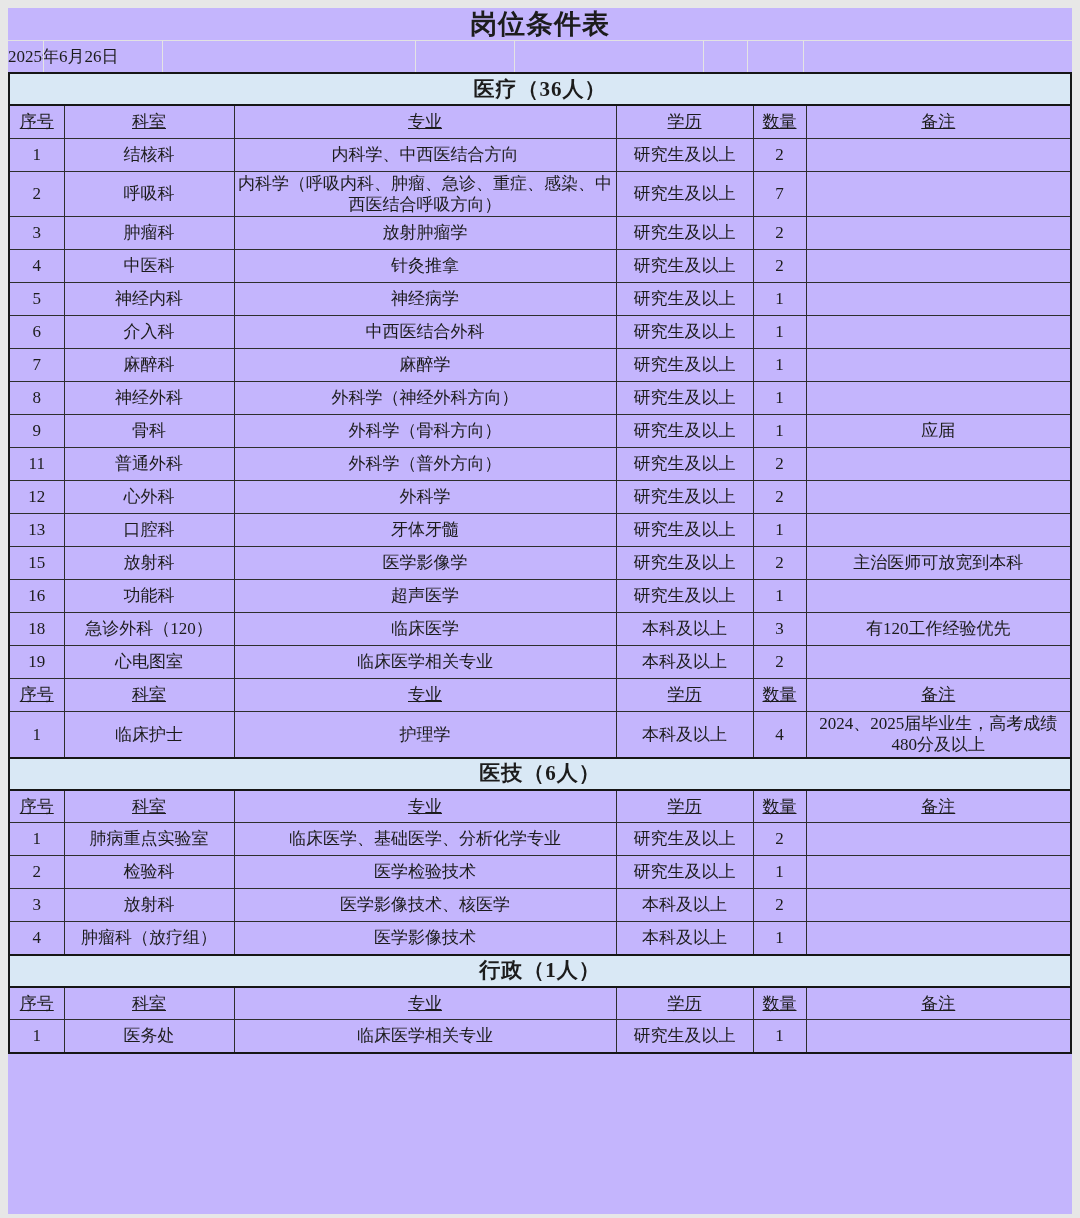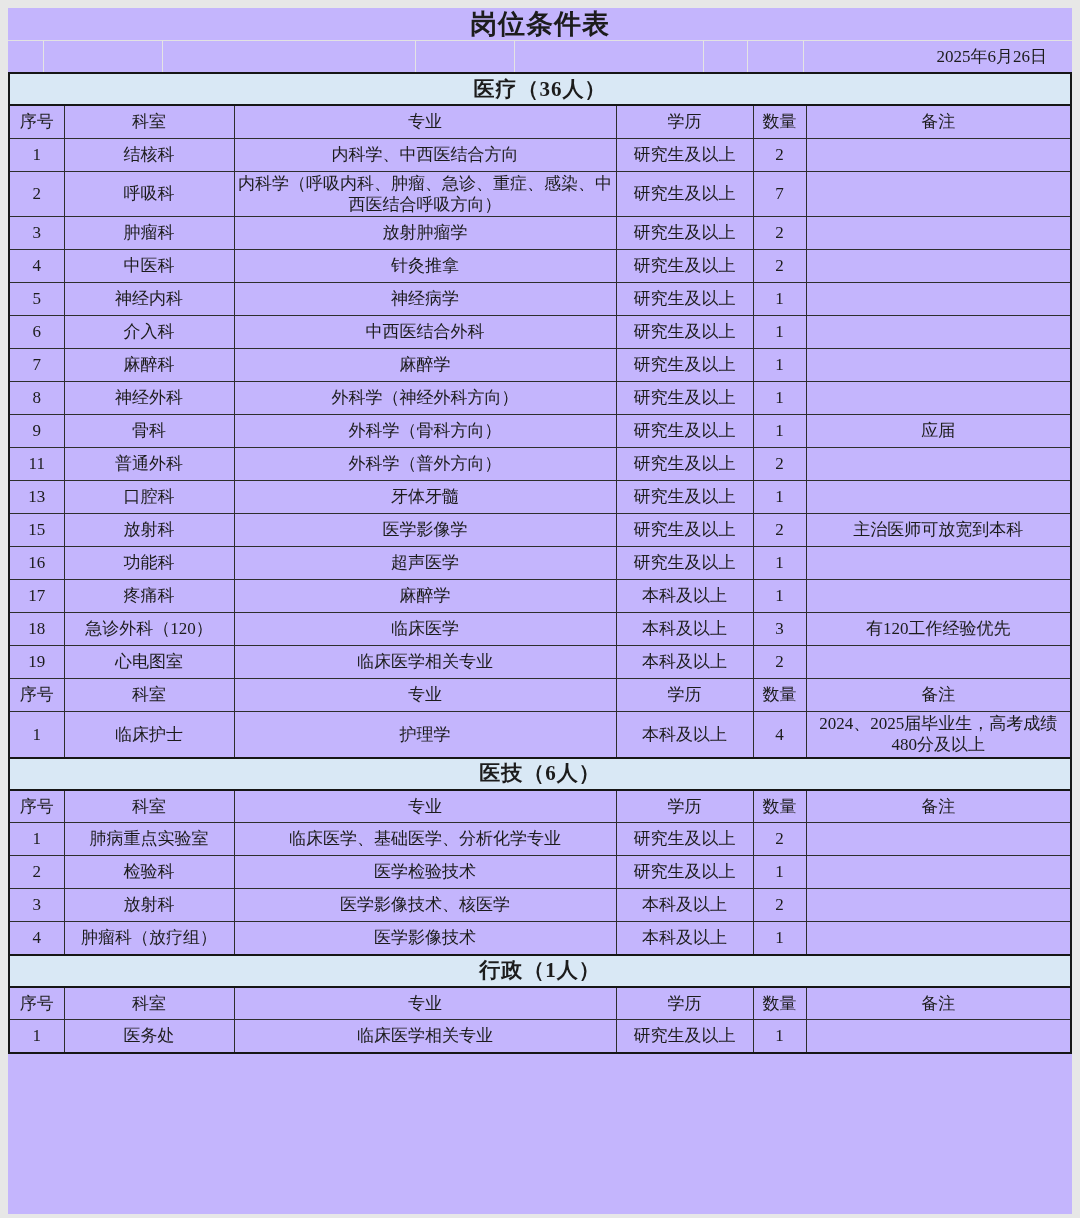--- a/index.html
+++ b/index.html
@@ -36,21 +36,21 @@
     font-size: 27px;
     font-weight: bold;
     letter-spacing: 1px;
   }
   .date-row {
     position: relative;
     height: 32px;
     border-top: 1px solid #e2e2e2;
     display: flex;
     align-items: center;
-    justify-content: flex-end;
+    justify-content: flex-start;
     padding-right: 25px;
   }
   .date-row span { font-size: 17px; }
   .vline {
     position: absolute;
     top: 0;
     bottom: 0;
     width: 1px;
     background: #e4e4e4;
   }
@@ -74,21 +74,21 @@
   }
   tr.section-row td {
     background: #d9e8f5;
     font-size: 21px;
     font-weight: bold;
     height: 32px;
     border-top: 2px solid #161616;
     border-bottom: 2px solid #161616;
     letter-spacing: 1px;
   }
-  tr.colhead-row td { height: 33px; }
+  tr.colhead-row td { height: 33px; text-decoration: underline; }
   td.remark { font-size: 14px; line-height: 1.3; }
   td.major { padding: 1px 6px; }
 </style>
 </head>
 <body>
 
 <div class="screen">
   <div class="sheet">
 
     <div class="head-area">
@@ -202,48 +202,48 @@
           </tr>
           <tr>
             <td>11</td>
             <td>普通外科</td>
             <td class="major">外科学（普外方向）</td>
             <td>研究生及以上</td>
             <td>2</td>
             <td class="remark"></td>
           </tr>
           <tr>
+            <td>12</td>
+            <td>心外科</td>
+            <td class="major">外科学</td>
+            <td>研究生及以上</td>
+            <td>2</td>
+            <td class="remark"></td>
+          </tr>
+          <tr>
             <td>13</td>
             <td>口腔科</td>
             <td class="major">牙体牙髓</td>
             <td>研究生及以上</td>
             <td>1</td>
             <td class="remark"></td>
           </tr>
           <tr>
             <td>15</td>
             <td>放射科</td>
             <td class="major">医学影像学</td>
             <td>研究生及以上</td>
             <td>2</td>
             <td class="remark">主治医师可放宽到本科</td>
           </tr>
           <tr>
             <td>16</td>
             <td>功能科</td>
             <td class="major">超声医学</td>
             <td>研究生及以上</td>
-            <td>1</td>
-            <td class="remark"></td>
-          </tr>
-          <tr>
-            <td>17</td>
-            <td>疼痛科</td>
-            <td class="major">麻醉学</td>
-            <td>本科及以上</td>
             <td>1</td>
             <td class="remark"></td>
           </tr>
           <tr>
             <td>18</td>
             <td>急诊外科（120）</td>
             <td class="major">临床医学</td>
             <td>本科及以上</td>
             <td>3</td>
             <td class="remark">有120工作经验优先</td>

